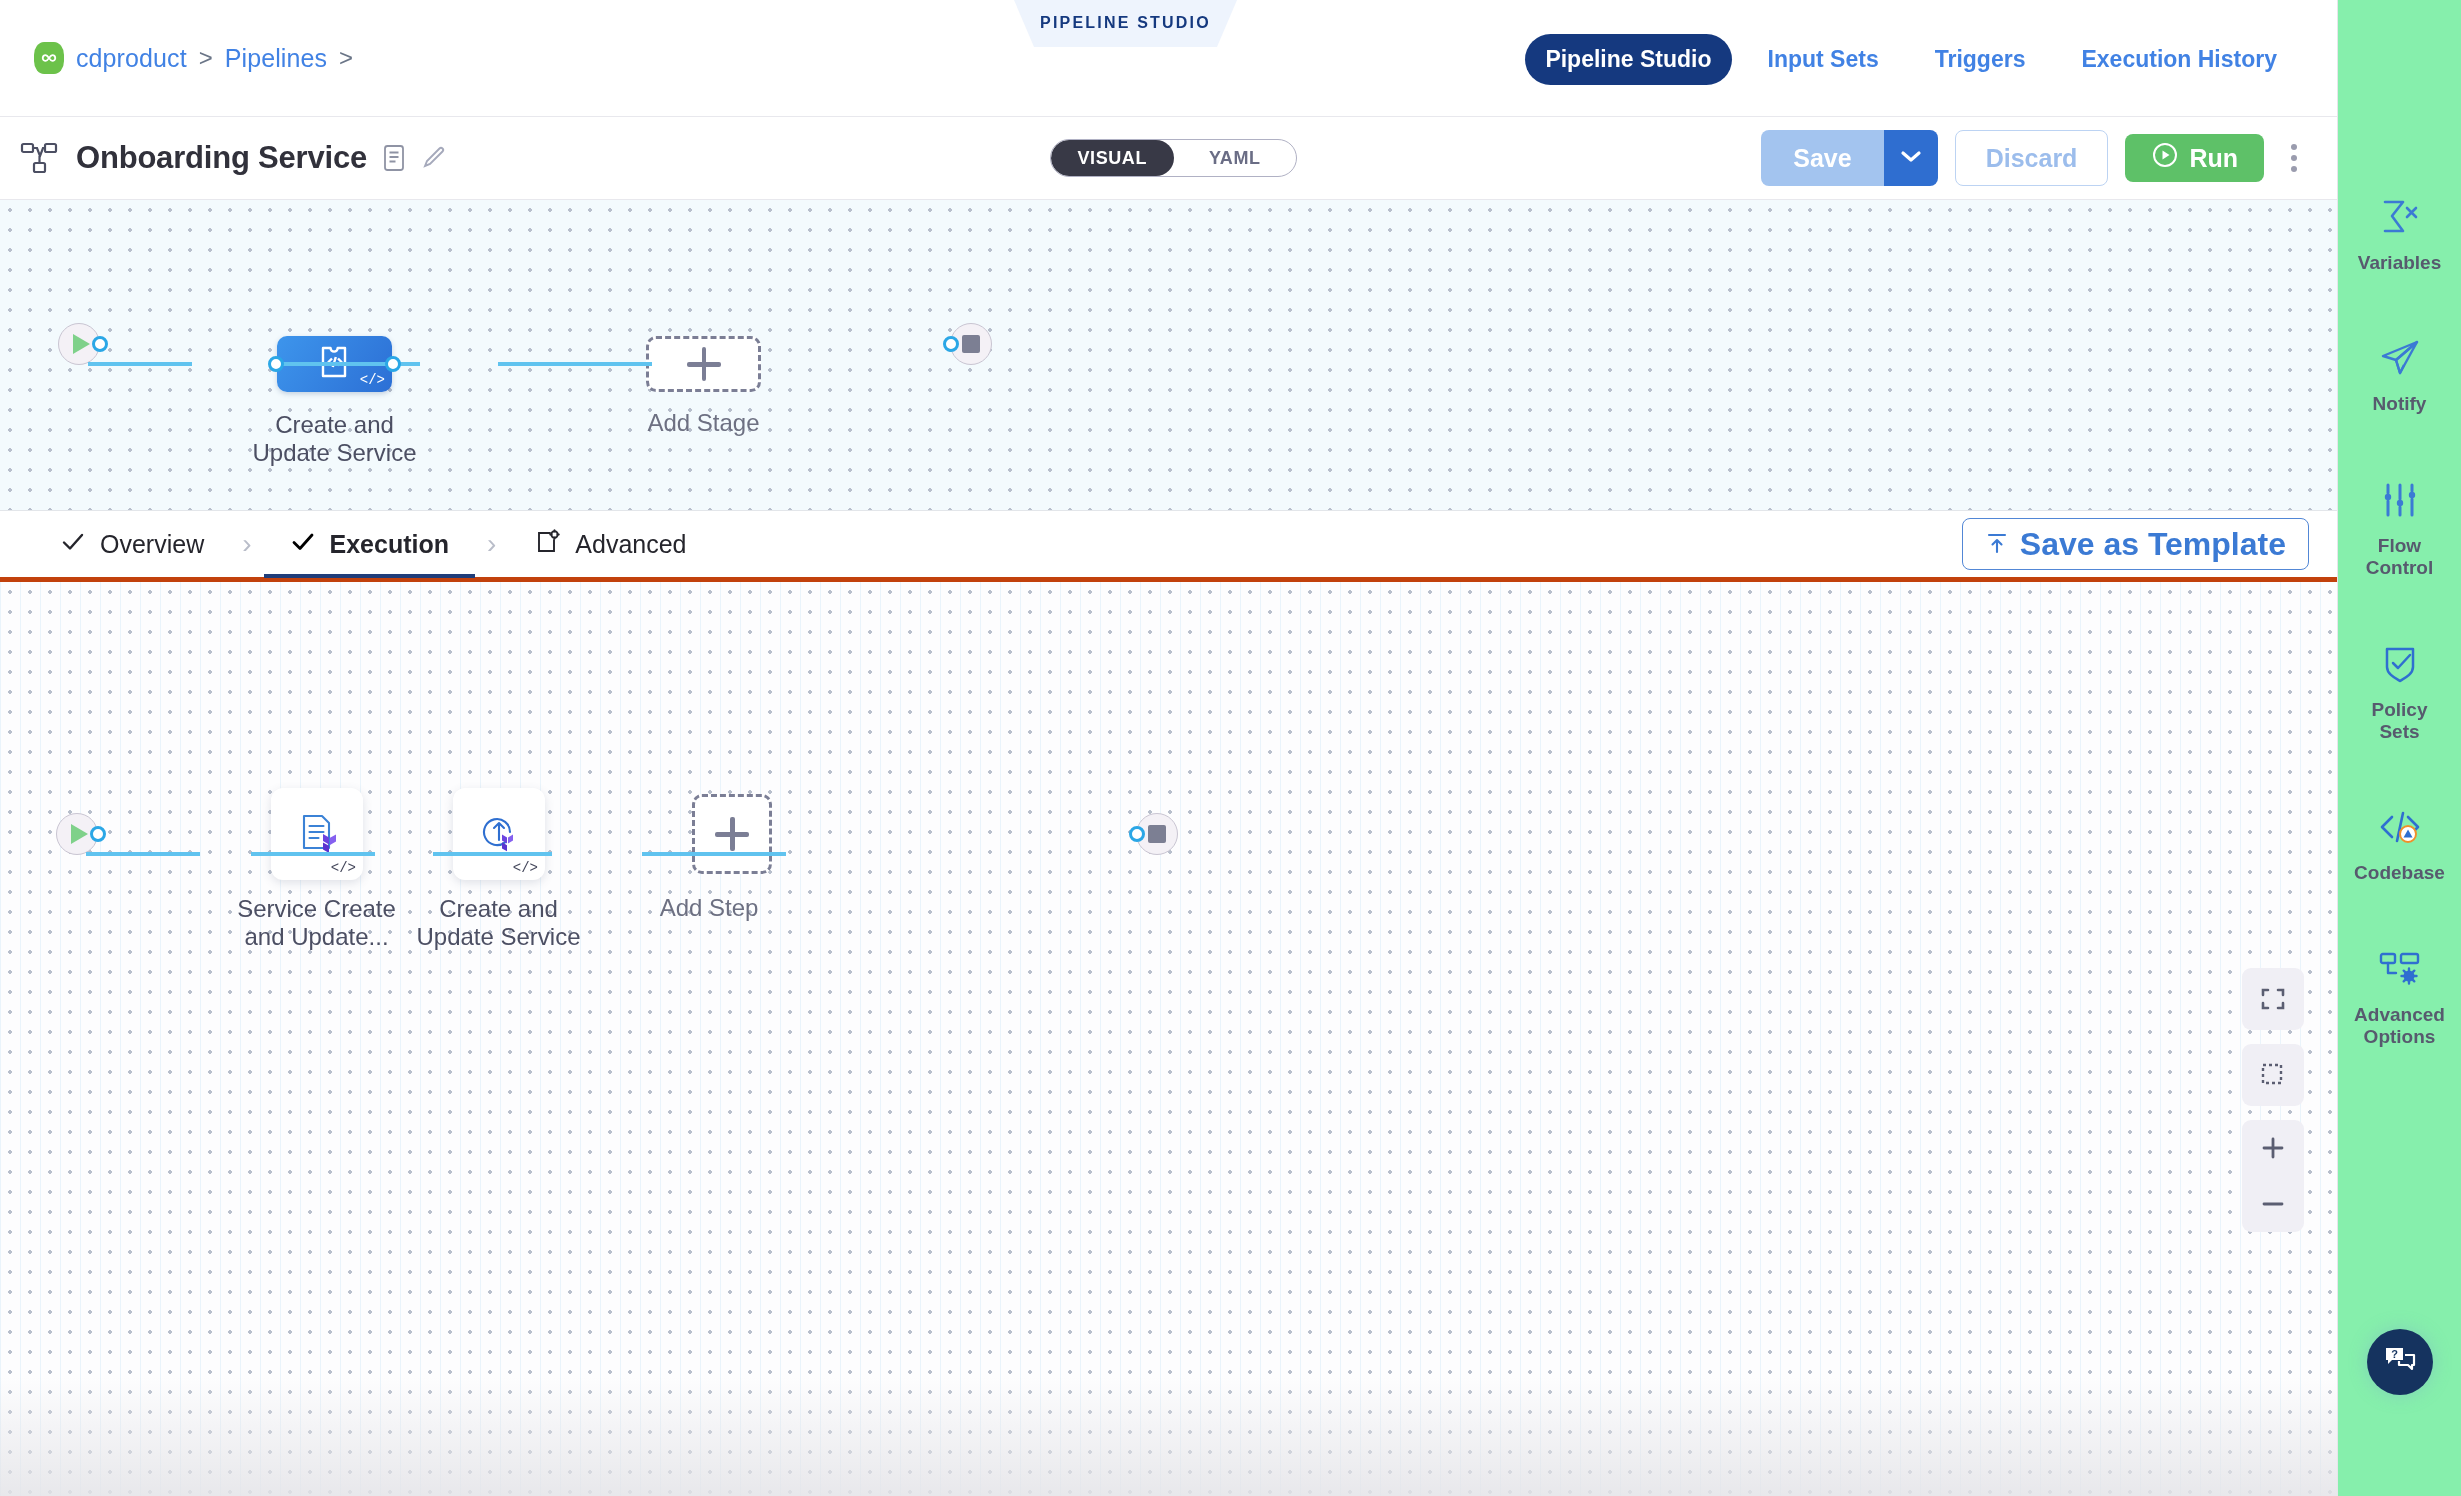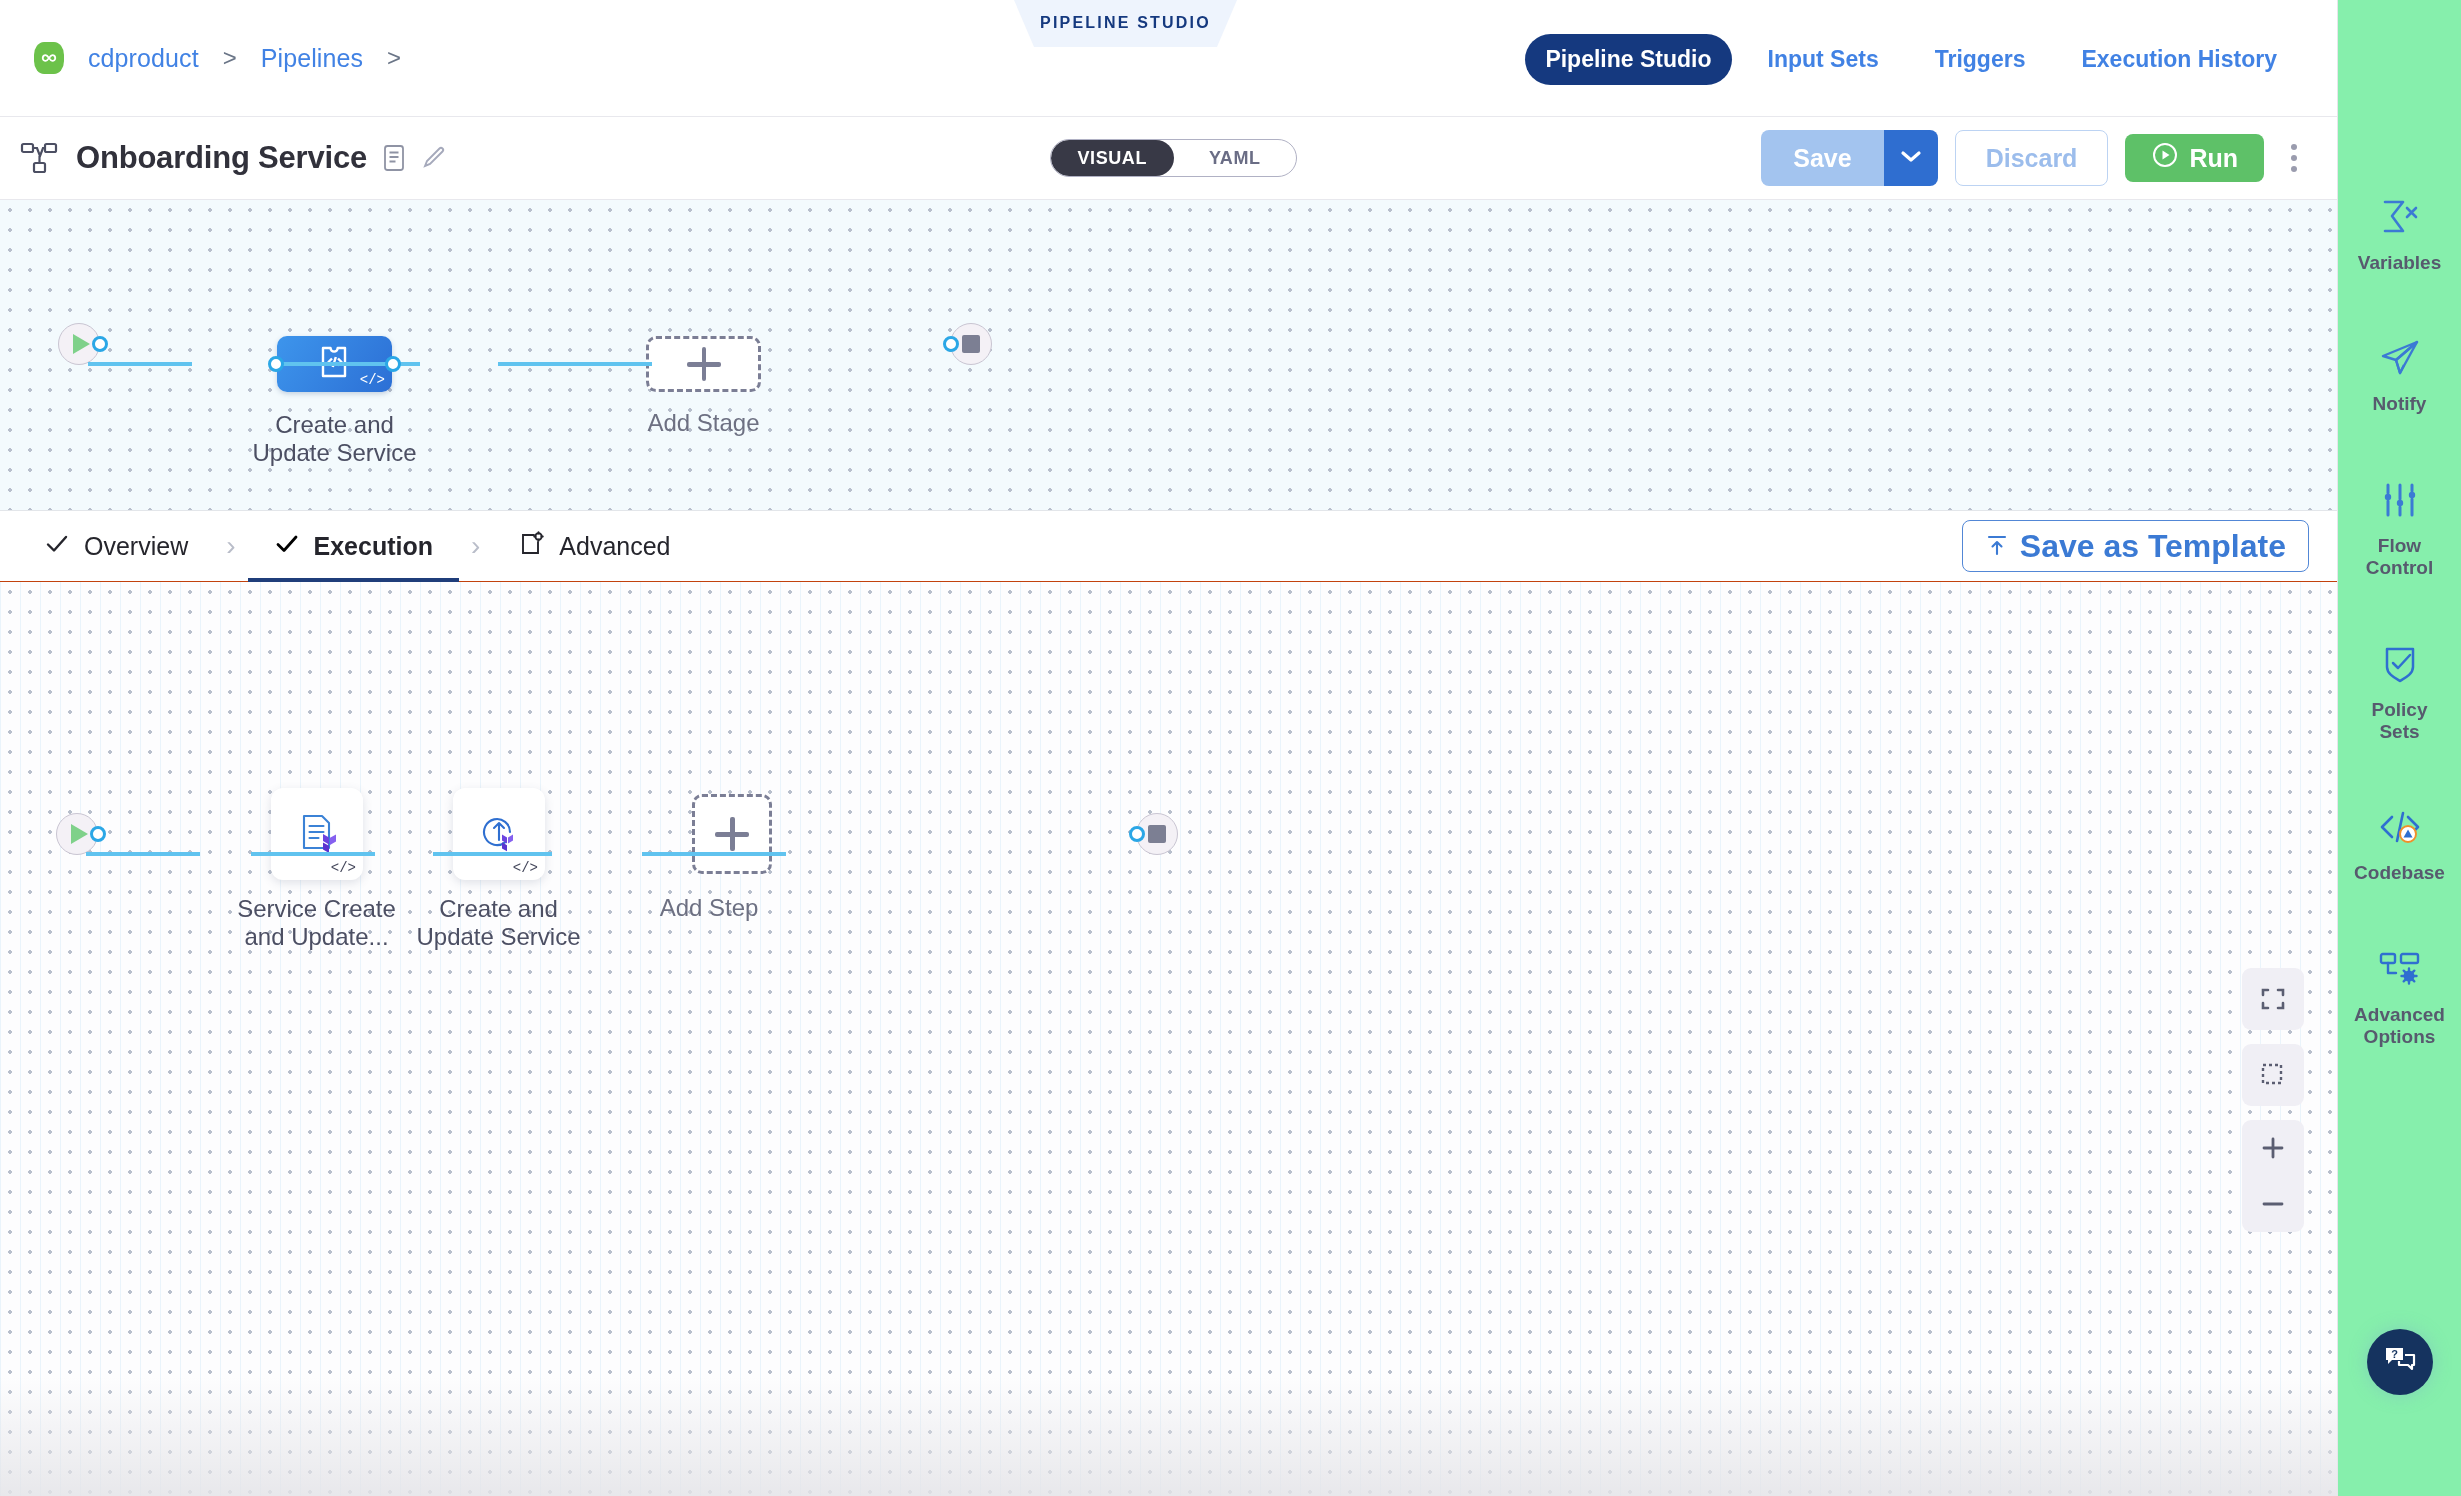--- a/index.html
+++ b/index.html
@@ -11,21 +11,21 @@
   }
   .app { position: relative; width: 2462px; height: 1496px; display: flex; }
   .main-col { width: 2337px; height: 1496px; position: relative; display: flex; flex-direction: column; background:#fff; }
 
   
   .topbar {
     height: 117px; position: relative; flex: 0 0 117px;
     background: #fff; border-bottom: 1px solid #e8e8ed;
     display: flex; align-items: center;
   }
-  .breadcrumb { display: flex; align-items: center; gap: 24px; padding-left: 34px; }
+  .breadcrumb { display: flex; align-items: center; gap: 12px; padding-left: 34px; }
   .org-logo {
     width: 30px; height: 32px; position: relative; flex: 0 0 30px;
   }
   .org-logo .blob {
     width: 30px; height: 32px;
     background: #6cc24a;
     border-radius: 10px / 13px;
     display:flex; align-items:center; justify-content:center;
   }
   .org-logo .blob svg { display:block; }
@@ -156,21 +156,21 @@
   .zc-btn {
     width: 62px; height: 62px; background: #f0eff5; border-radius: 9px;
     display: flex; align-items: center; justify-content: center; cursor: pointer;
   }
   .zc-pair { width: 62px; background: #f0eff5; border-radius: 9px; display: flex; flex-direction: column; align-items: center; cursor: pointer; }
   .zc-pair .half { height: 56px; width: 100%; display: flex; align-items: center; justify-content: center; cursor: pointer;}
 
   
   .tabstrip {
     flex: 0 0 71px; background: #fff; display: flex; align-items: center; position: relative;
-    border-bottom: 1px solid #c2410c; padding-left: 18px;
+    border-bottom: 5px solid #c2410c; padding-left: 34px;
   }
   .tab { display: flex; align-items: center; gap: 14px; height: 100%; padding: 0 26px; cursor: pointer; position: relative; }
   .tab .tab-label { font-size: 25px; color: #25252c; }
   .tab.active .tab-label { font-weight: bold; }
   .tab.active::after { content: ""; position: absolute; left: 0; right: 0; bottom: -1px; height: 4px; background: #1f3d7a; }
   .tab-sep { color: #b9bdc9; font-size: 28px; font-weight: 300; padding: 0 12px; }
   .btn-template {
     position: absolute; right: 28px; top: 50%; transform: translateY(-50%);
     border: 1px solid #5287d6; border-radius: 8px; background: #fff; color: #3b7ad4;
     font-size: 32px; font-weight: bold; height: 52px; padding: 0 22px; display: flex; align-items: center; gap: 11px; cursor: pointer;

